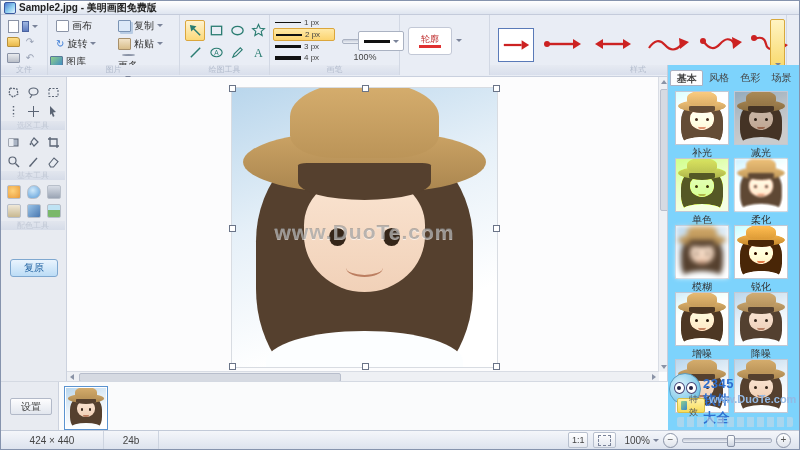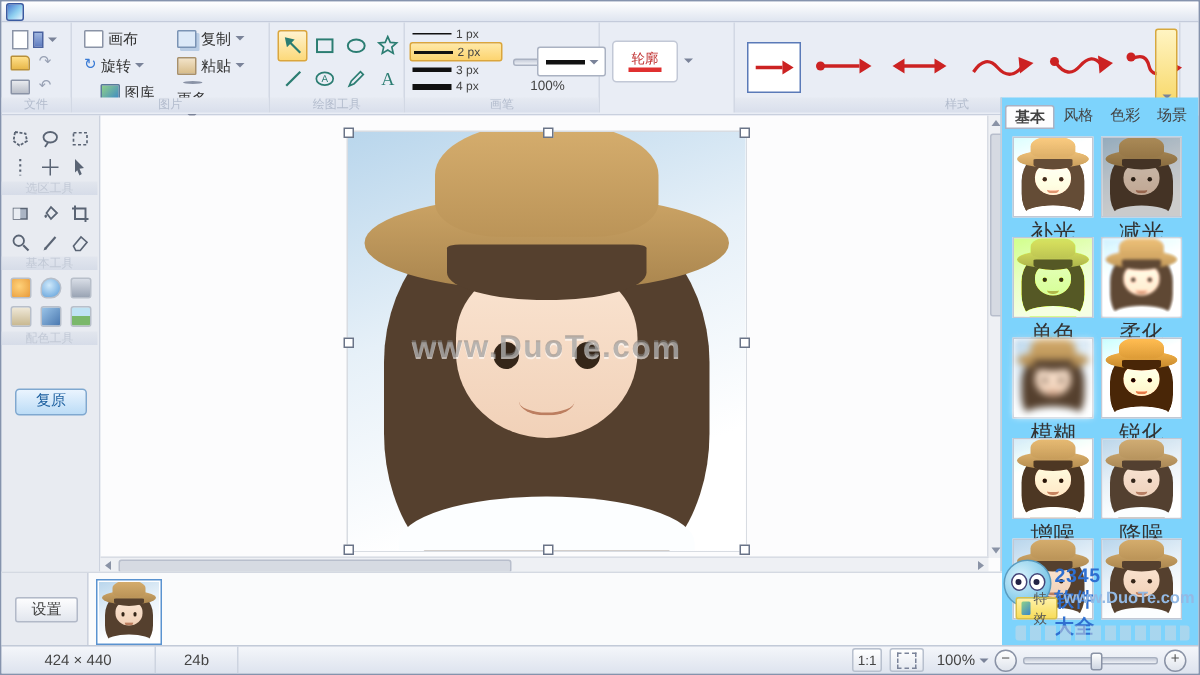--- a/index.html
+++ b/index.html
@@ -116,21 +116,21 @@
   .f6{filter:contrast(1.18) sepia(.15);} .f7{filter:blur(.4px) saturate(.9);}
 
   
   .rightpanel{position:absolute;right:0;top:64px;width:131px;bottom:19px;background:#7dd3fc;border-left:1px solid #c7cedb;}
   .tabs{position:absolute;left:2px;top:5px;right:2px;height:16px;display:flex;}
   .tab{flex:1;text-align:center;line-height:15px;font-size:10px;color:#444;}
   .tab.active{background:#fdfdfe;border:1px solid #aab2c4;border-radius:2px 2px 0 0;font-weight:bold;}
   .fcell{position:absolute;width:54px;}
   .fthumb{width:52px;height:52px;border:1px solid #c2c8d4;background:#fff;}
   .fthumb .portrait{width:52px;height:52px;}
-  .fcap{text-align:center;font-size:15px;color:#333;margin-top:1px;}
+  .fcap{text-align:center;font-size:10px;color:#333;margin-top:1px;}
 
   
   .duote{position:absolute;pointer-events:none;}
   .mascot{position:absolute;left:668px;top:372px;width:30px;height:30px;background:radial-gradient(circle at 35% 35%,#d8f2fc,#7ec8e8 70%,#4a9cc8);
     border-radius:50%;border:1px solid #5a9cc0;}
   .mascot .meye{position:absolute;top:8px;width:9px;height:10px;background:#fff;border:1px solid #447;border-radius:50%;}
   .mascot .meye.l{left:4px;} .mascot .meye.r{left:16px;}
   .mascot .meye::after{content:"";position:absolute;left:2px;top:3px;width:4px;height:4px;background:#224;border-radius:50%;}
   .brandtext{position:absolute;left:702px;top:375px;font-size:13px;font-weight:bold;color:#2f6fd0;letter-spacing:.5px;}
   .urltext{position:absolute;left:708px;top:392px;font-size:11px;font-weight:bold;color:#93b9e4;}
@@ -162,20 +162,21 @@
   .ztrack{position:relative;width:88px;height:3px;background:linear-gradient(#c2c8d6,#eef1f6);border:1px solid #a8b0c0;border-radius:2px;}
   .zhandle{position:absolute;left:44px;top:-4px;width:6px;height:10px;background:linear-gradient(#fdfefe,#cfd6e2);border:1px solid #8a93a6;border-radius:2px;}
 </style>
 </head>
 <body>
 
 <div class="window">
 
   <div class="titlebar">
     <span class="appicon"></span>
+    <span class="ttext">Sample2.jpg - 美明画图免费版</span>
   </div>
 
   <div class="ribbon">
 
     <div class="rgroup" style="left:0;width:46px;">
       <div class="file-grid">
         <span class="sicon">
             <span class="ic-page"></span>
           </span>
         <span class="sicon"><span class="ic-disk"></span>&nbsp;<span class="ddarrow"></span></span>
@@ -208,21 +209,21 @@
       <div class="imgbtn" style="left:6px;top:21px;">
         <span class="cic cic-rotate">↻</span>
         <span>旋转</span>
         <span class="ddarrow"></span>
       </div>
       <div class="imgbtn" style="left:68px;top:21px;">
         <span class="cic cic-paste"></span>
         <span>粘贴</span>
         <span class="ddarrow"></span>
       </div>
-      <div class="imgbtn" style="left:17px;top:39px;">
+      <div class="imgbtn" style="left:0;top:39px;">
         <span class="cic cic-gallery"></span>
         <span>图库</span>
       </div>
       <div class="imgbtn" style="left:68px;top:39px;flex-direction:column;">
         <span class="cic cic-more"></span>
         <span>更多</span>
         <span class="ddarrow"></span>
       </div>
       <div class="glabel">图片</div>
     </div>

